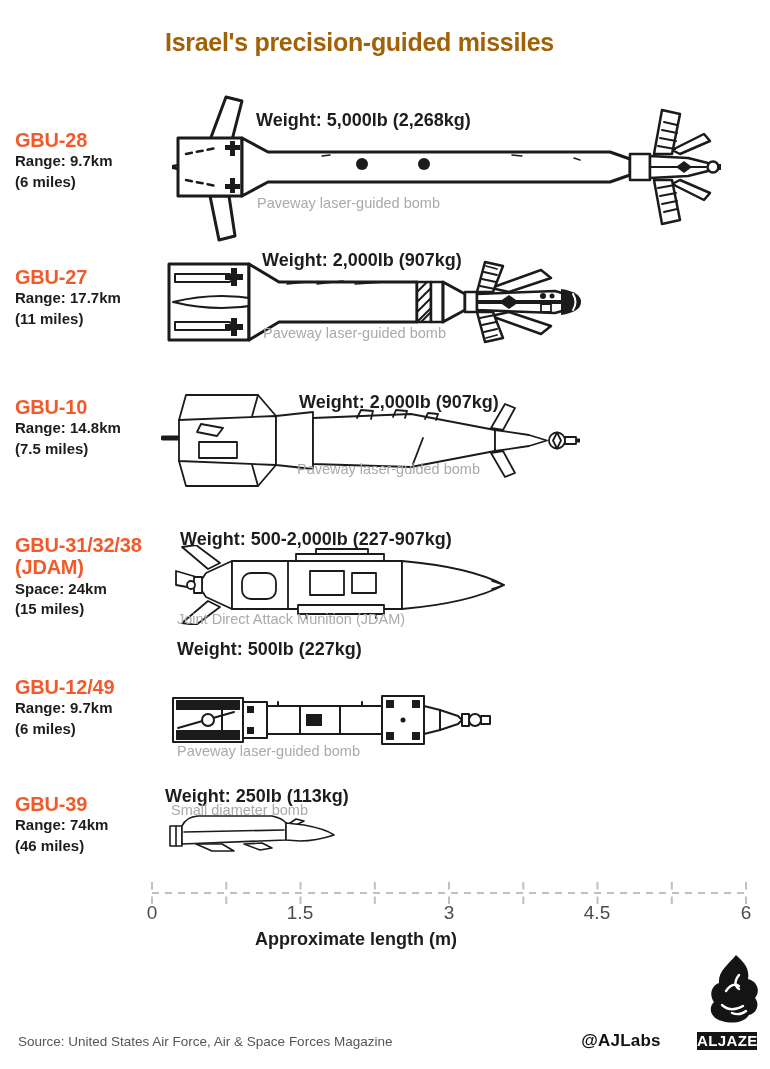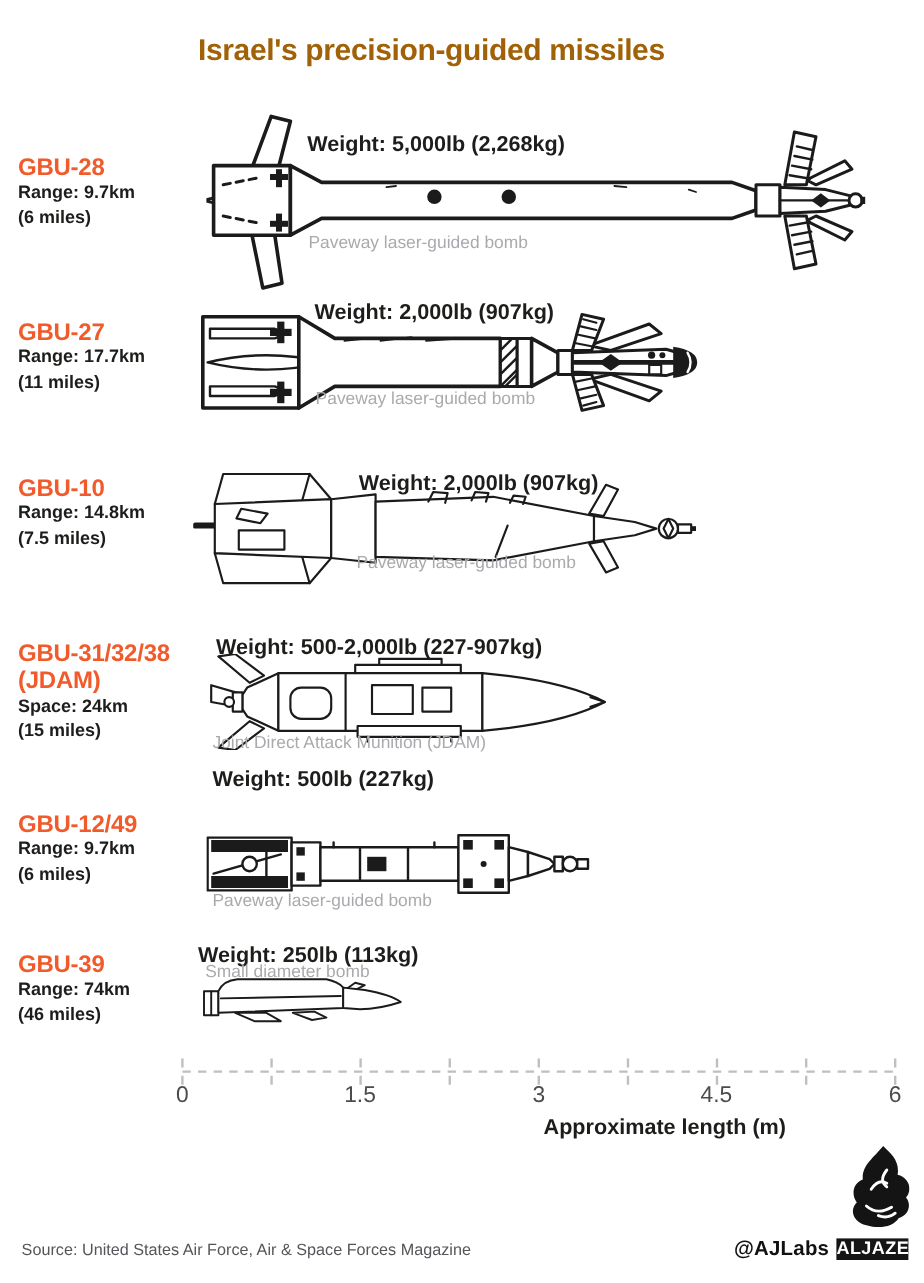--- a/index.html
+++ b/index.html
@@ -7,23 +7,23 @@
   #canvas{position:relative;width:770px;height:1069px;background:#ffffff;overflow:hidden;
           font-family:"Liberation Sans",sans-serif;color:#1d1d1b}
   .title{position:absolute;left:165px;top:28px;font-size:25px;font-weight:700;letter-spacing:-0.3px;color:#a16207}
   .mlabel{position:absolute;left:15px;width:155px;text-align:left}
   .mname{font-size:20px;font-weight:700;color:#f15b2b;line-height:1.12;letter-spacing:-0.2px}
   .mrange{font-size:15px;font-weight:700;line-height:1.36;color:#1d1d1b}
   .mweight{position:absolute;font-size:18px;font-weight:700;color:#1d1d1b;white-space:nowrap}
   .mcaption{position:absolute;font-size:14.5px;font-weight:400;color:#a8aaad;white-space:nowrap}
   .art{position:absolute}
   .tick-label{position:absolute;top:902px;width:60px;text-align:center;font-size:19px;color:#4b4c4e;font-weight:400}
-  .axis-title{position:absolute;left:255px;top:929px;width:400px;text-align:right;font-size:18px;font-weight:700;color:#1d1d1b}
+  .axis-title{position:absolute;left:255px;top:929px;width:400px;text-align:left;font-size:18px;font-weight:700;color:#1d1d1b}
   .source{position:absolute;left:18px;top:1034px;font-size:13.5px;font-weight:400;color:#55565a;white-space:nowrap}
-  .handle{position:absolute;left:551px;top:1031px;width:140px;text-align:right;font-size:17px;font-weight:700;color:#111;letter-spacing:0.2px}
+  .handle{position:absolute;left:551px;top:1031px;width:140px;text-align:center;font-size:17px;font-weight:700;color:#111;letter-spacing:0.2px}
   .badge{position:absolute;left:697px;top:1032px;width:60px;height:18px;background:#151515;color:#fff;
          font-size:15px;font-weight:700;text-align:center;line-height:18px;letter-spacing:0.4px}
   .logo{position:absolute;left:702px;top:953px}
 </style>
 </head>
 <body>
 
 <div id="canvas">
 
   <div class="title">Israel's precision-guided missiles</div>

